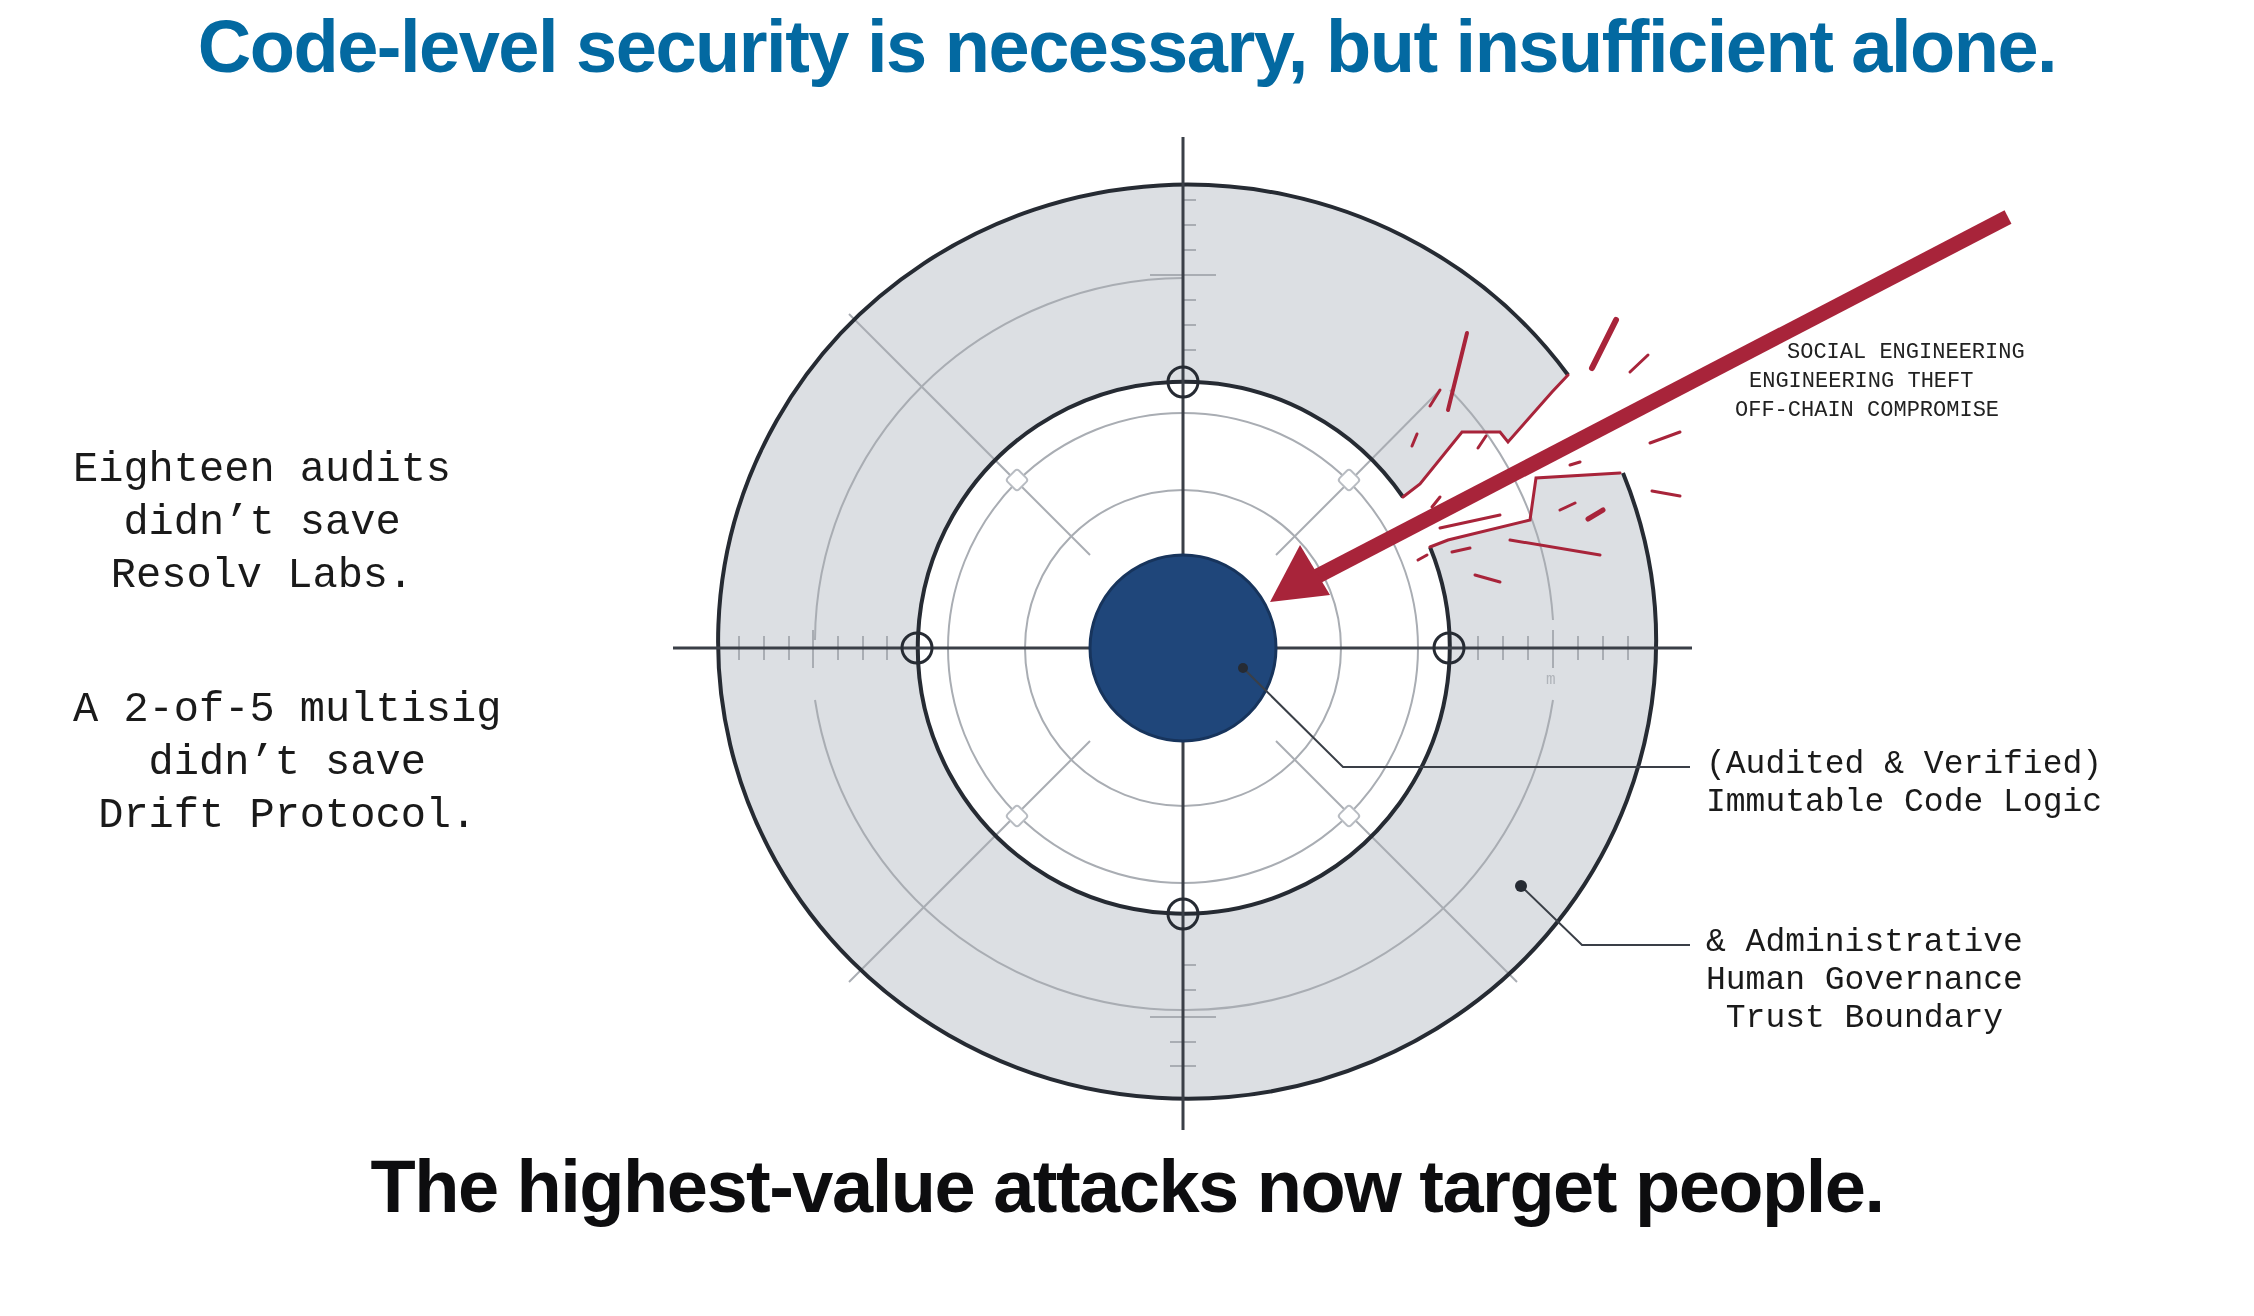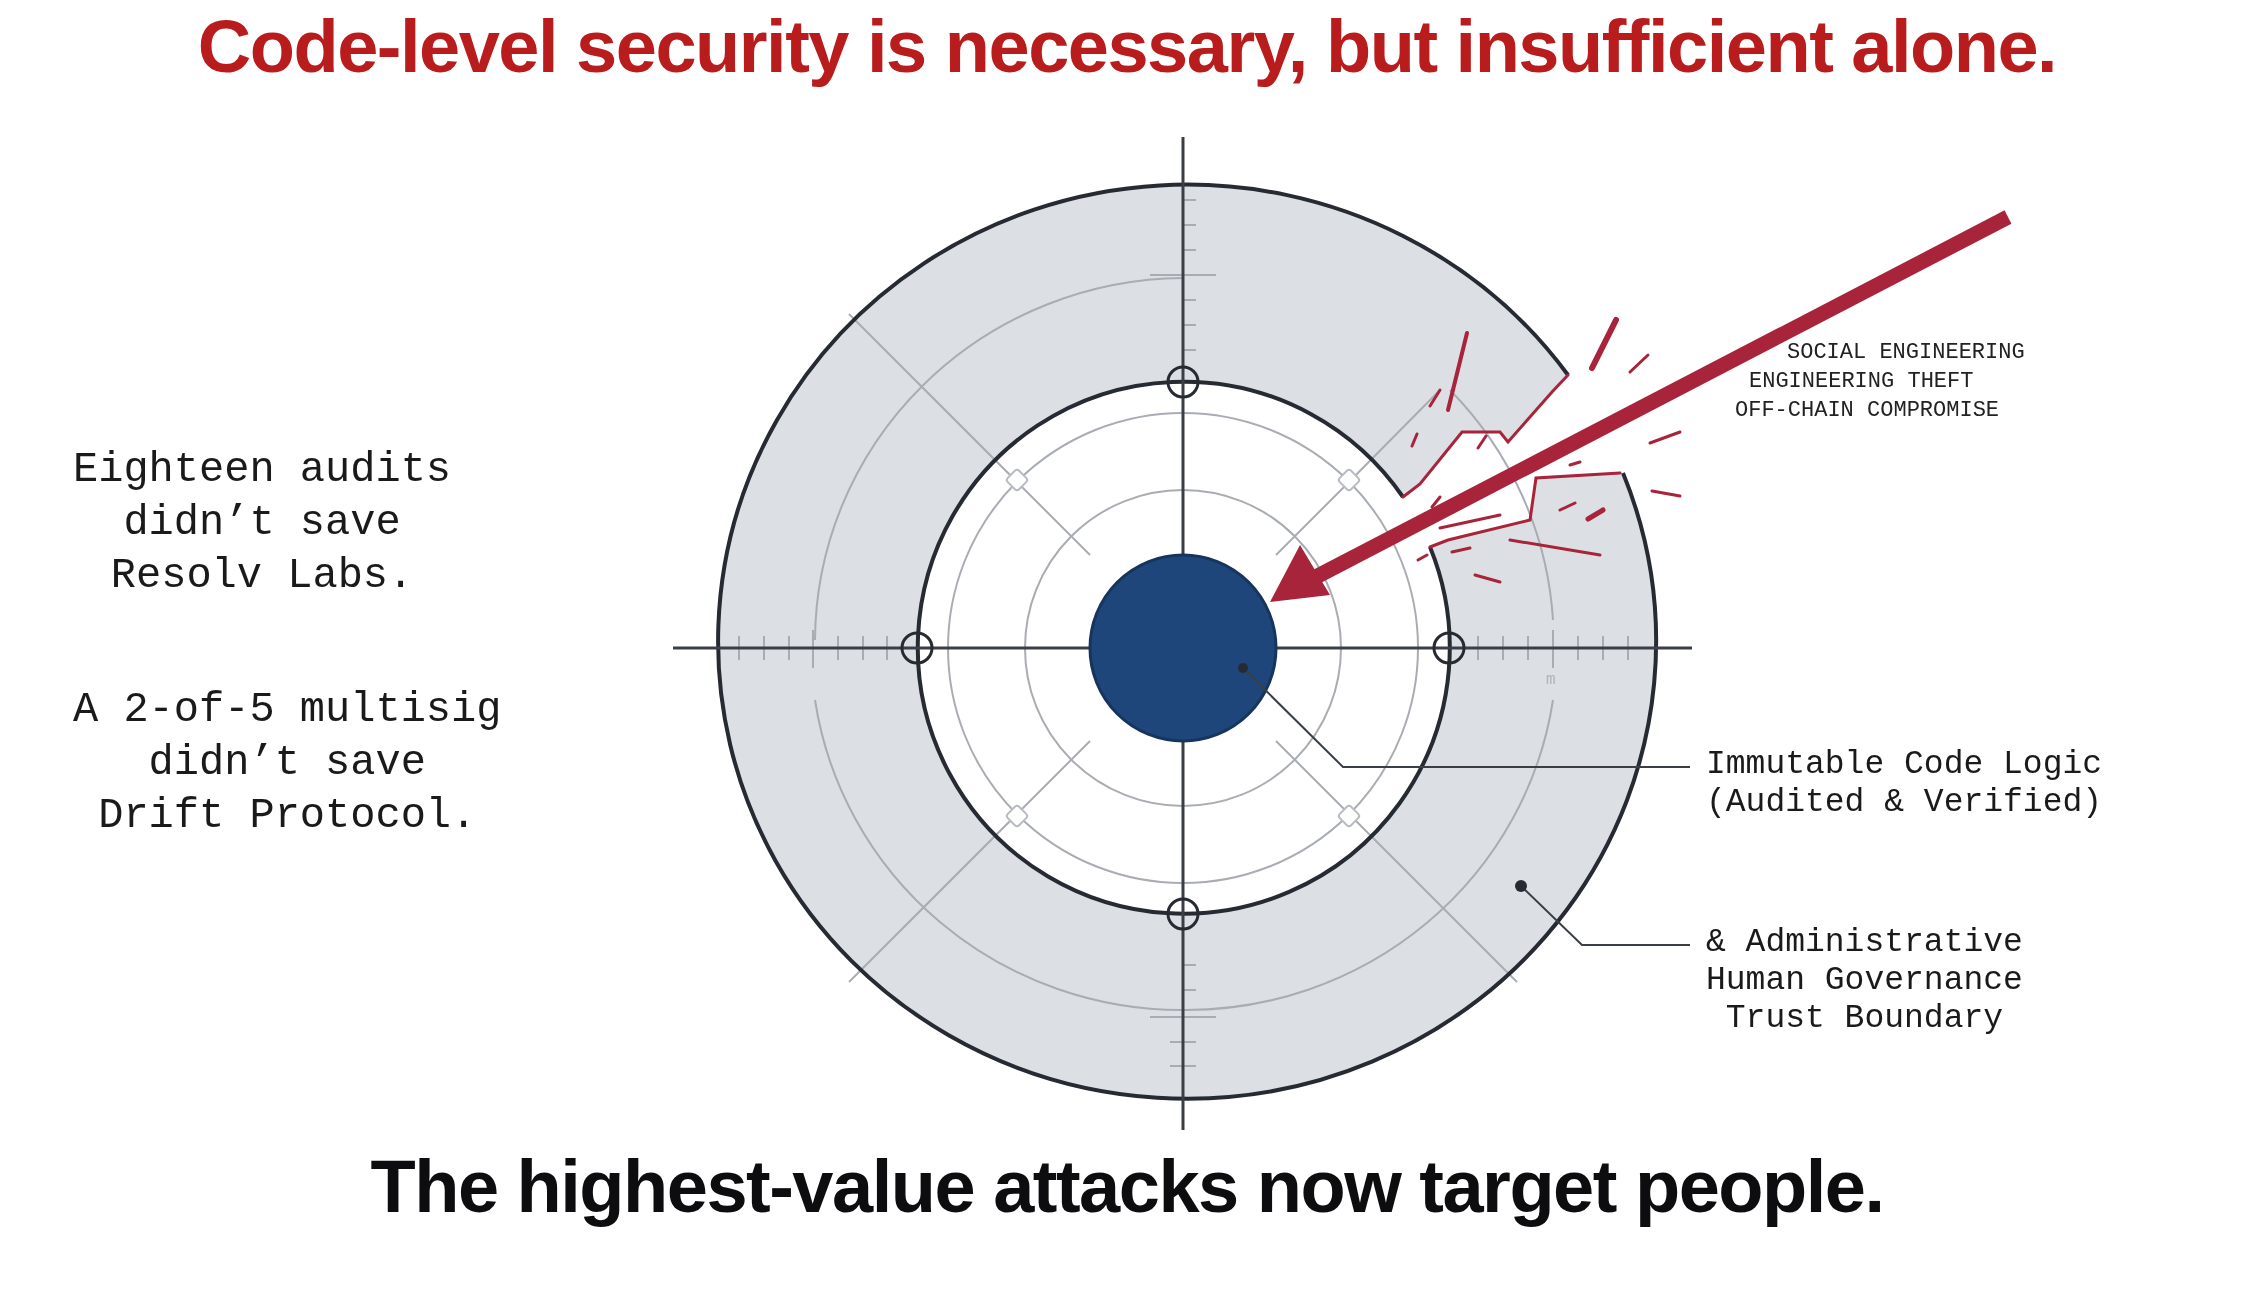--- a/index.html
+++ b/index.html
@@ -1,18 +1,18 @@
 <!DOCTYPE html>
 <html><head>
 <meta charset="utf-8">
 <style>
   html,body{margin:0;padding:0;background:#ffffff;}
   body{width:2254px;height:1316px;position:relative;overflow:hidden;}
   .title{position:absolute;left:0;top:4px;width:2254px;text-align:center;
-    font-family:"Liberation Sans",sans-serif;font-weight:700;font-size:74px;color:#b91c1c;
+    font-family:"Liberation Sans",sans-serif;font-weight:700;font-size:74px;color:#0369a1;
     letter-spacing:-1.5px;margin:0;}
   .footer{position:absolute;left:0;top:1148px;width:2254px;text-align:center;
     font-family:"Liberation Sans",sans-serif;font-weight:700;font-size:74px;color:#0d0d0f;
     line-height:78px;letter-spacing:-1.5px;}
   .mono{font-family:"Liberation Mono","DejaVu Sans Mono",monospace;color:#1a1a1a;text-align:center;}
   .left-block{position:absolute;left:73px;font-size:42px;line-height:53px;white-space:pre;}
   .callout{position:absolute;font-size:33px;line-height:38px;white-space:pre;}
   .attack{position:absolute;font-size:22px;line-height:22px;white-space:pre;color:#222;}
   svg{position:absolute;left:0;top:0;}
 </style>
@@ -137,19 +137,19 @@
 </svg>
 
 <div class="mono left-block" style="top:444px;"><div>Eighteen audits</div><div>didn’t save</div><div>Resolv Labs.</div></div>
 
 <div class="mono left-block" style="top:684px;"><div>A 2-of-5 multisig</div><div>didn’t save</div><div>Drift Protocol.</div></div>
 
 <div class="mono attack" style="left:1787px;top:342px;">SOCIAL ENGINEERING</div>
 <div class="mono attack" style="left:1749px;top:371px;">ENGINEERING THEFT</div>
 <div class="mono attack" style="left:1735px;top:400px;">OFF-CHAIN COMPROMISE</div>
 
-<div class="mono callout" style="left:1706px;top:746px;"><div>Immutable Code Logic</div><div>(Audited &amp; Verified)</div></div>
+<div class="mono callout" style="left:1706px;top:746px;"><div>(Audited &amp; Verified)</div><div>Immutable Code Logic</div></div>
 
 <div class="mono callout" style="left:1706px;top:924px;"><div>&amp; Administrative</div><div>Human Governance</div><div>Trust Boundary</div></div>
 
 <div class="footer">
   <div>The highest-value attacks now target people.</div>
 </div>
 
 </body></html>

